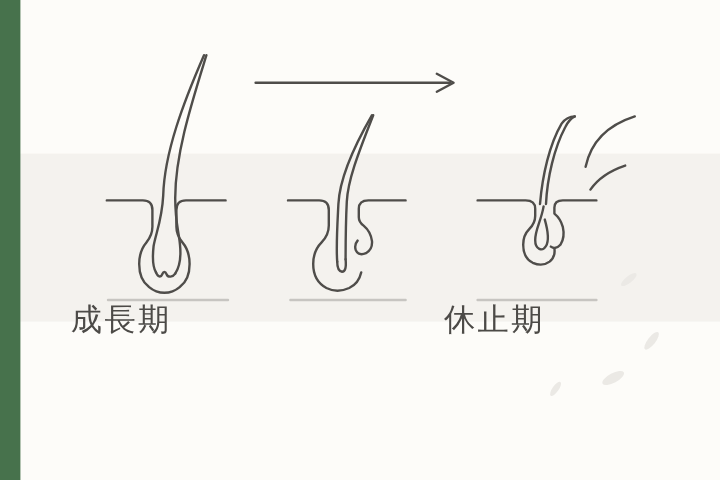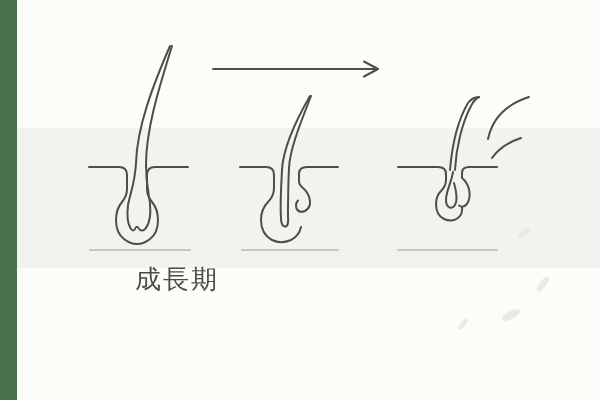--- a/index.html
+++ b/index.html
@@ -30,25 +30,25 @@
     background: #f4f2ee;
     z-index: 1;
   }
   svg.art {
     position: absolute;
     left: 0; top: 0;
     z-index: 2;
   }
   .stage-label {
     position: absolute;
-    top: 264px;
+    top: 251px;
     width: 160px;
     height: 30px;
     line-height: 30px;
-    text-align: right;
+    text-align: left;
     font-size: 26px;
     font-weight: 500;
     letter-spacing: 2px;
     color: #4c4a47;
     z-index: 2;
     white-space: nowrap;
   }
   .stage-label.s1 { left: 59px; }
   .stage-label.s2 { left: 204px; }
   .stage-label.s3 { left: 370px; }
@@ -111,14 +111,15 @@
                Q 471 198 467 204 Q 463 208.5 459 205.5"></path>
       <path d="M 453 172 C 451 184 446 191 446 200 C 446 208 452 210 455 205 C 458 200 456 190 454 183"></path>
       <path d="M 450 170 C 452 146 458 120 468 103 C 471 99 475 97 479 97"></path>
       <path d="M 455 170 C 456 148 462 123 471 106 C 473 102 476 98.5 479 97"></path>
       <path d="M 488 139 C 492 120 504 105 529 97"></path>
       <path d="M 492 158 C 499 148 509 142 521 138"></path>
     </g>
   </svg>
 
   <div class="stage-label s1">成長期</div>
+  <div class="stage-label s3">休止期</div>
 
 </div>
 
 </body></html>

